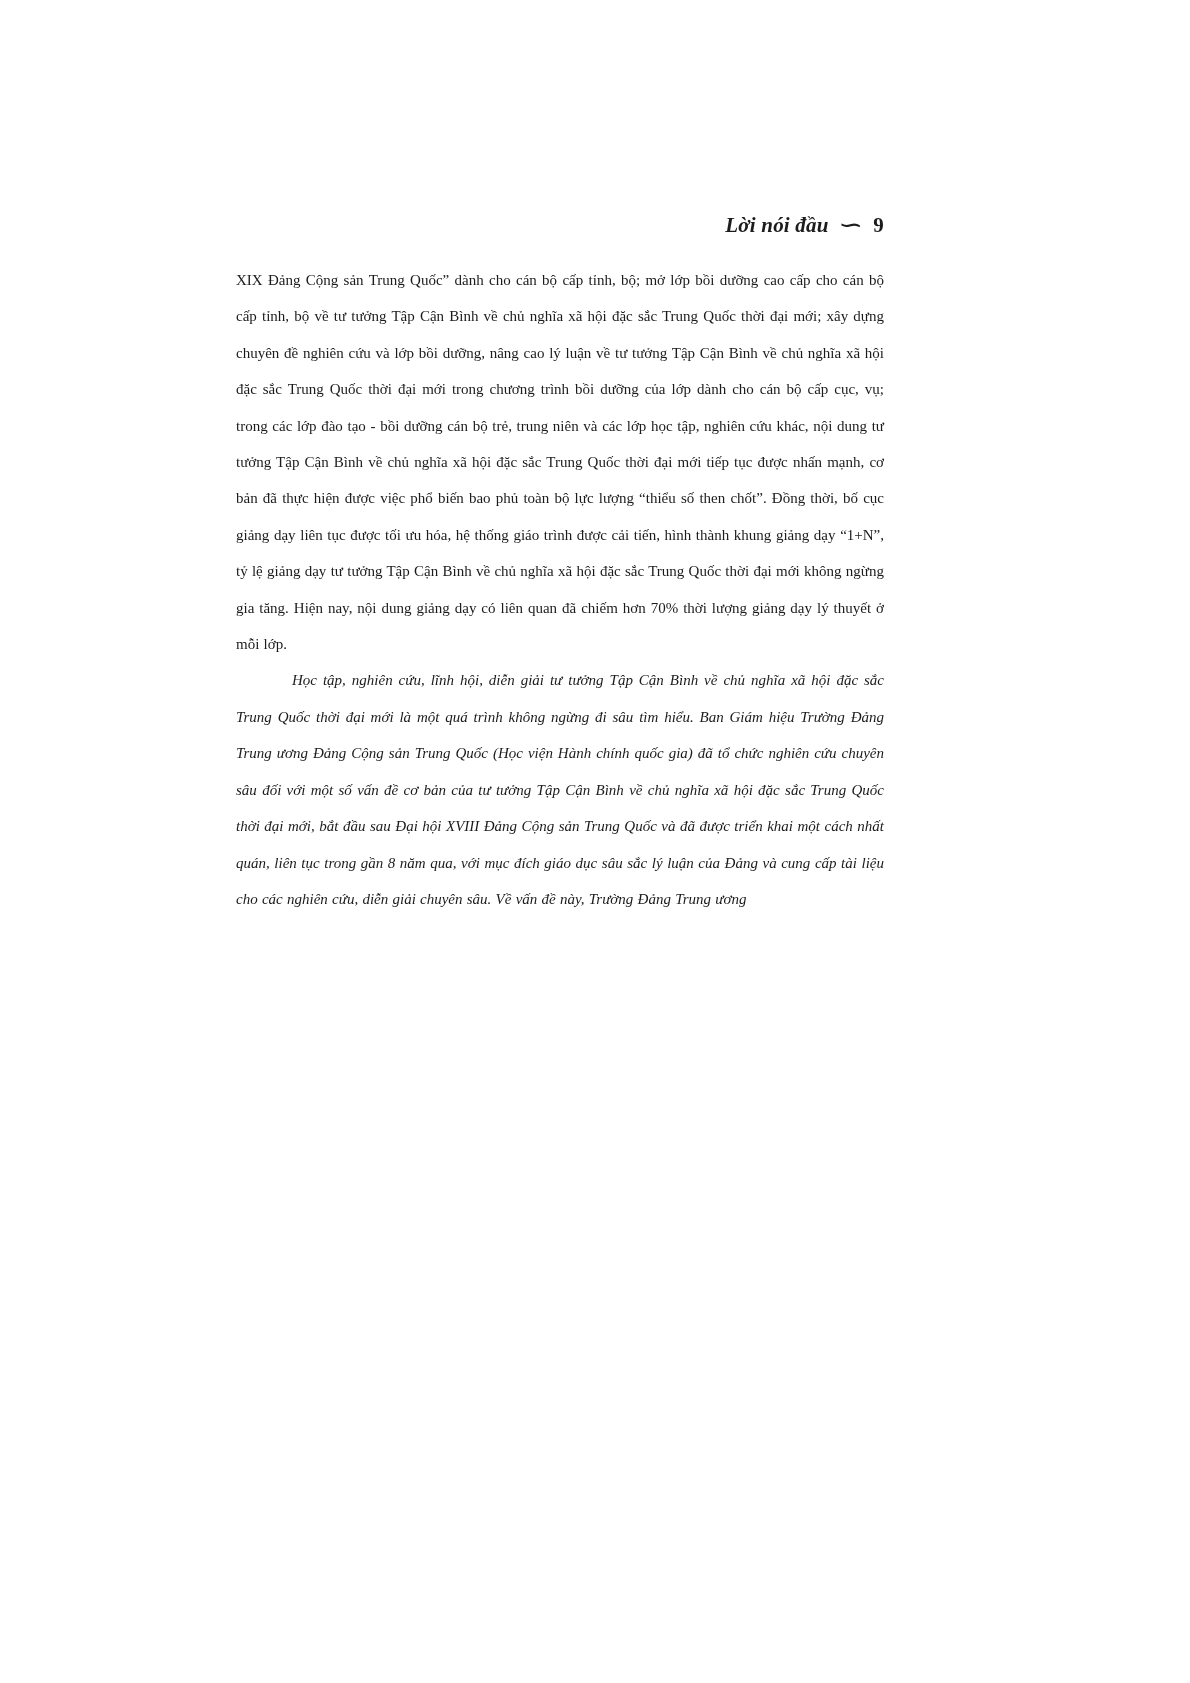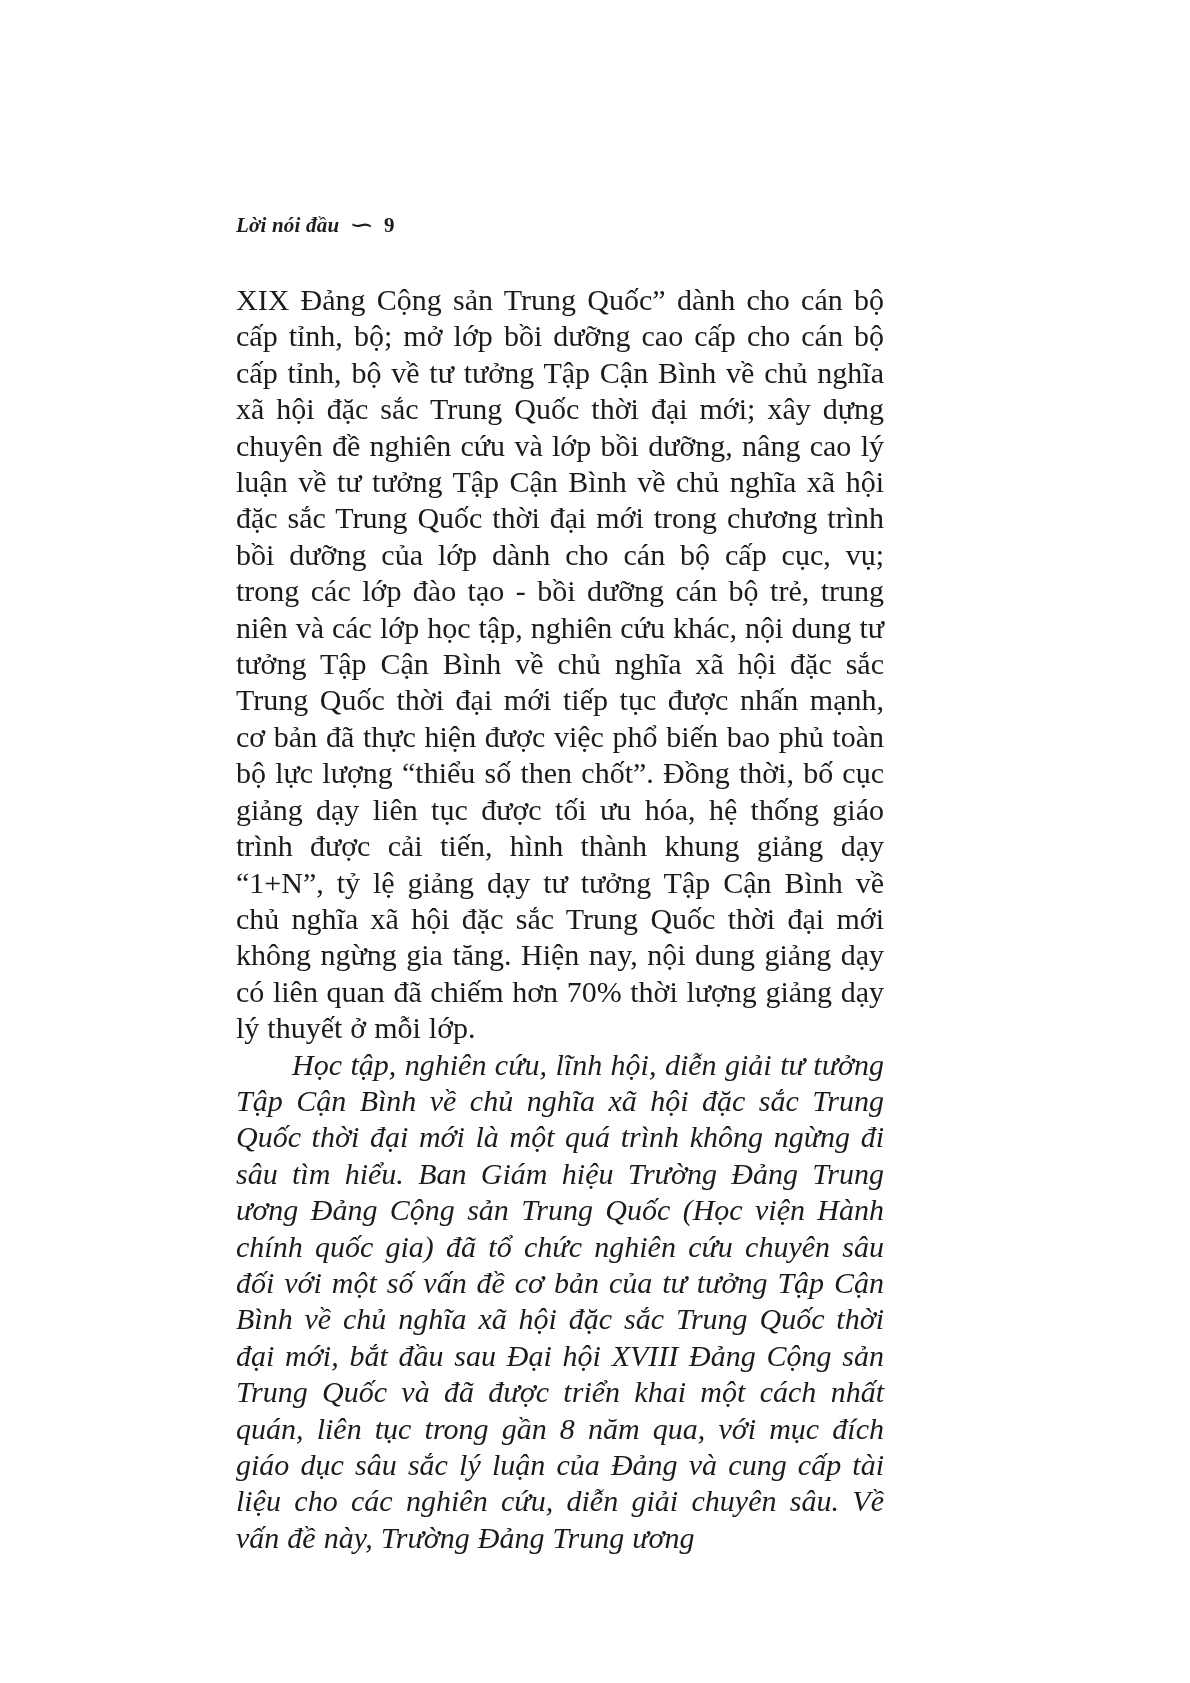--- a/index.html
+++ b/index.html
@@ -15,44 +15,45 @@
     background: #ffffff;
     overflow: hidden;
   }
   .text-block {
     position: absolute;
     left: 236px;
     top: 212px;
     width: 648px;
   }
   .running-header {
+    text-align: right;
     font-family: "Liberation Serif", "DejaVu Serif", serif;
     font-size: 21px;
     color: #1c1c1c;
-    margin: 0 0 44px 0;
+    margin: 0 0 24px 0;
     letter-spacing: 0.2px;
   }
   .running-header .hdr-title {
     font-style: italic;
     font-weight: bold;
   }
   .running-header .hdr-ornament {
     display: inline-block;
     margin: 0 8px;
     font-weight: bold;
     transform: scaleX(1.4);
     color: #1c1c1c;
   }
   .running-header .hdr-pagenum {
     font-weight: bold;
     font-style: normal;
   }
   .body-text p {
     font-family: "Liberation Serif", "DejaVu Serif", serif;
-    font-size: 30px;
+    font-size: 15px;
     line-height: 36.4px;
     color: #1b1b1b;
     text-align: justify;
     margin: 0;
     word-spacing: 0.5px;
   }
   .body-text p.indented {
     text-indent: 56px;
     font-style: italic;
   }

